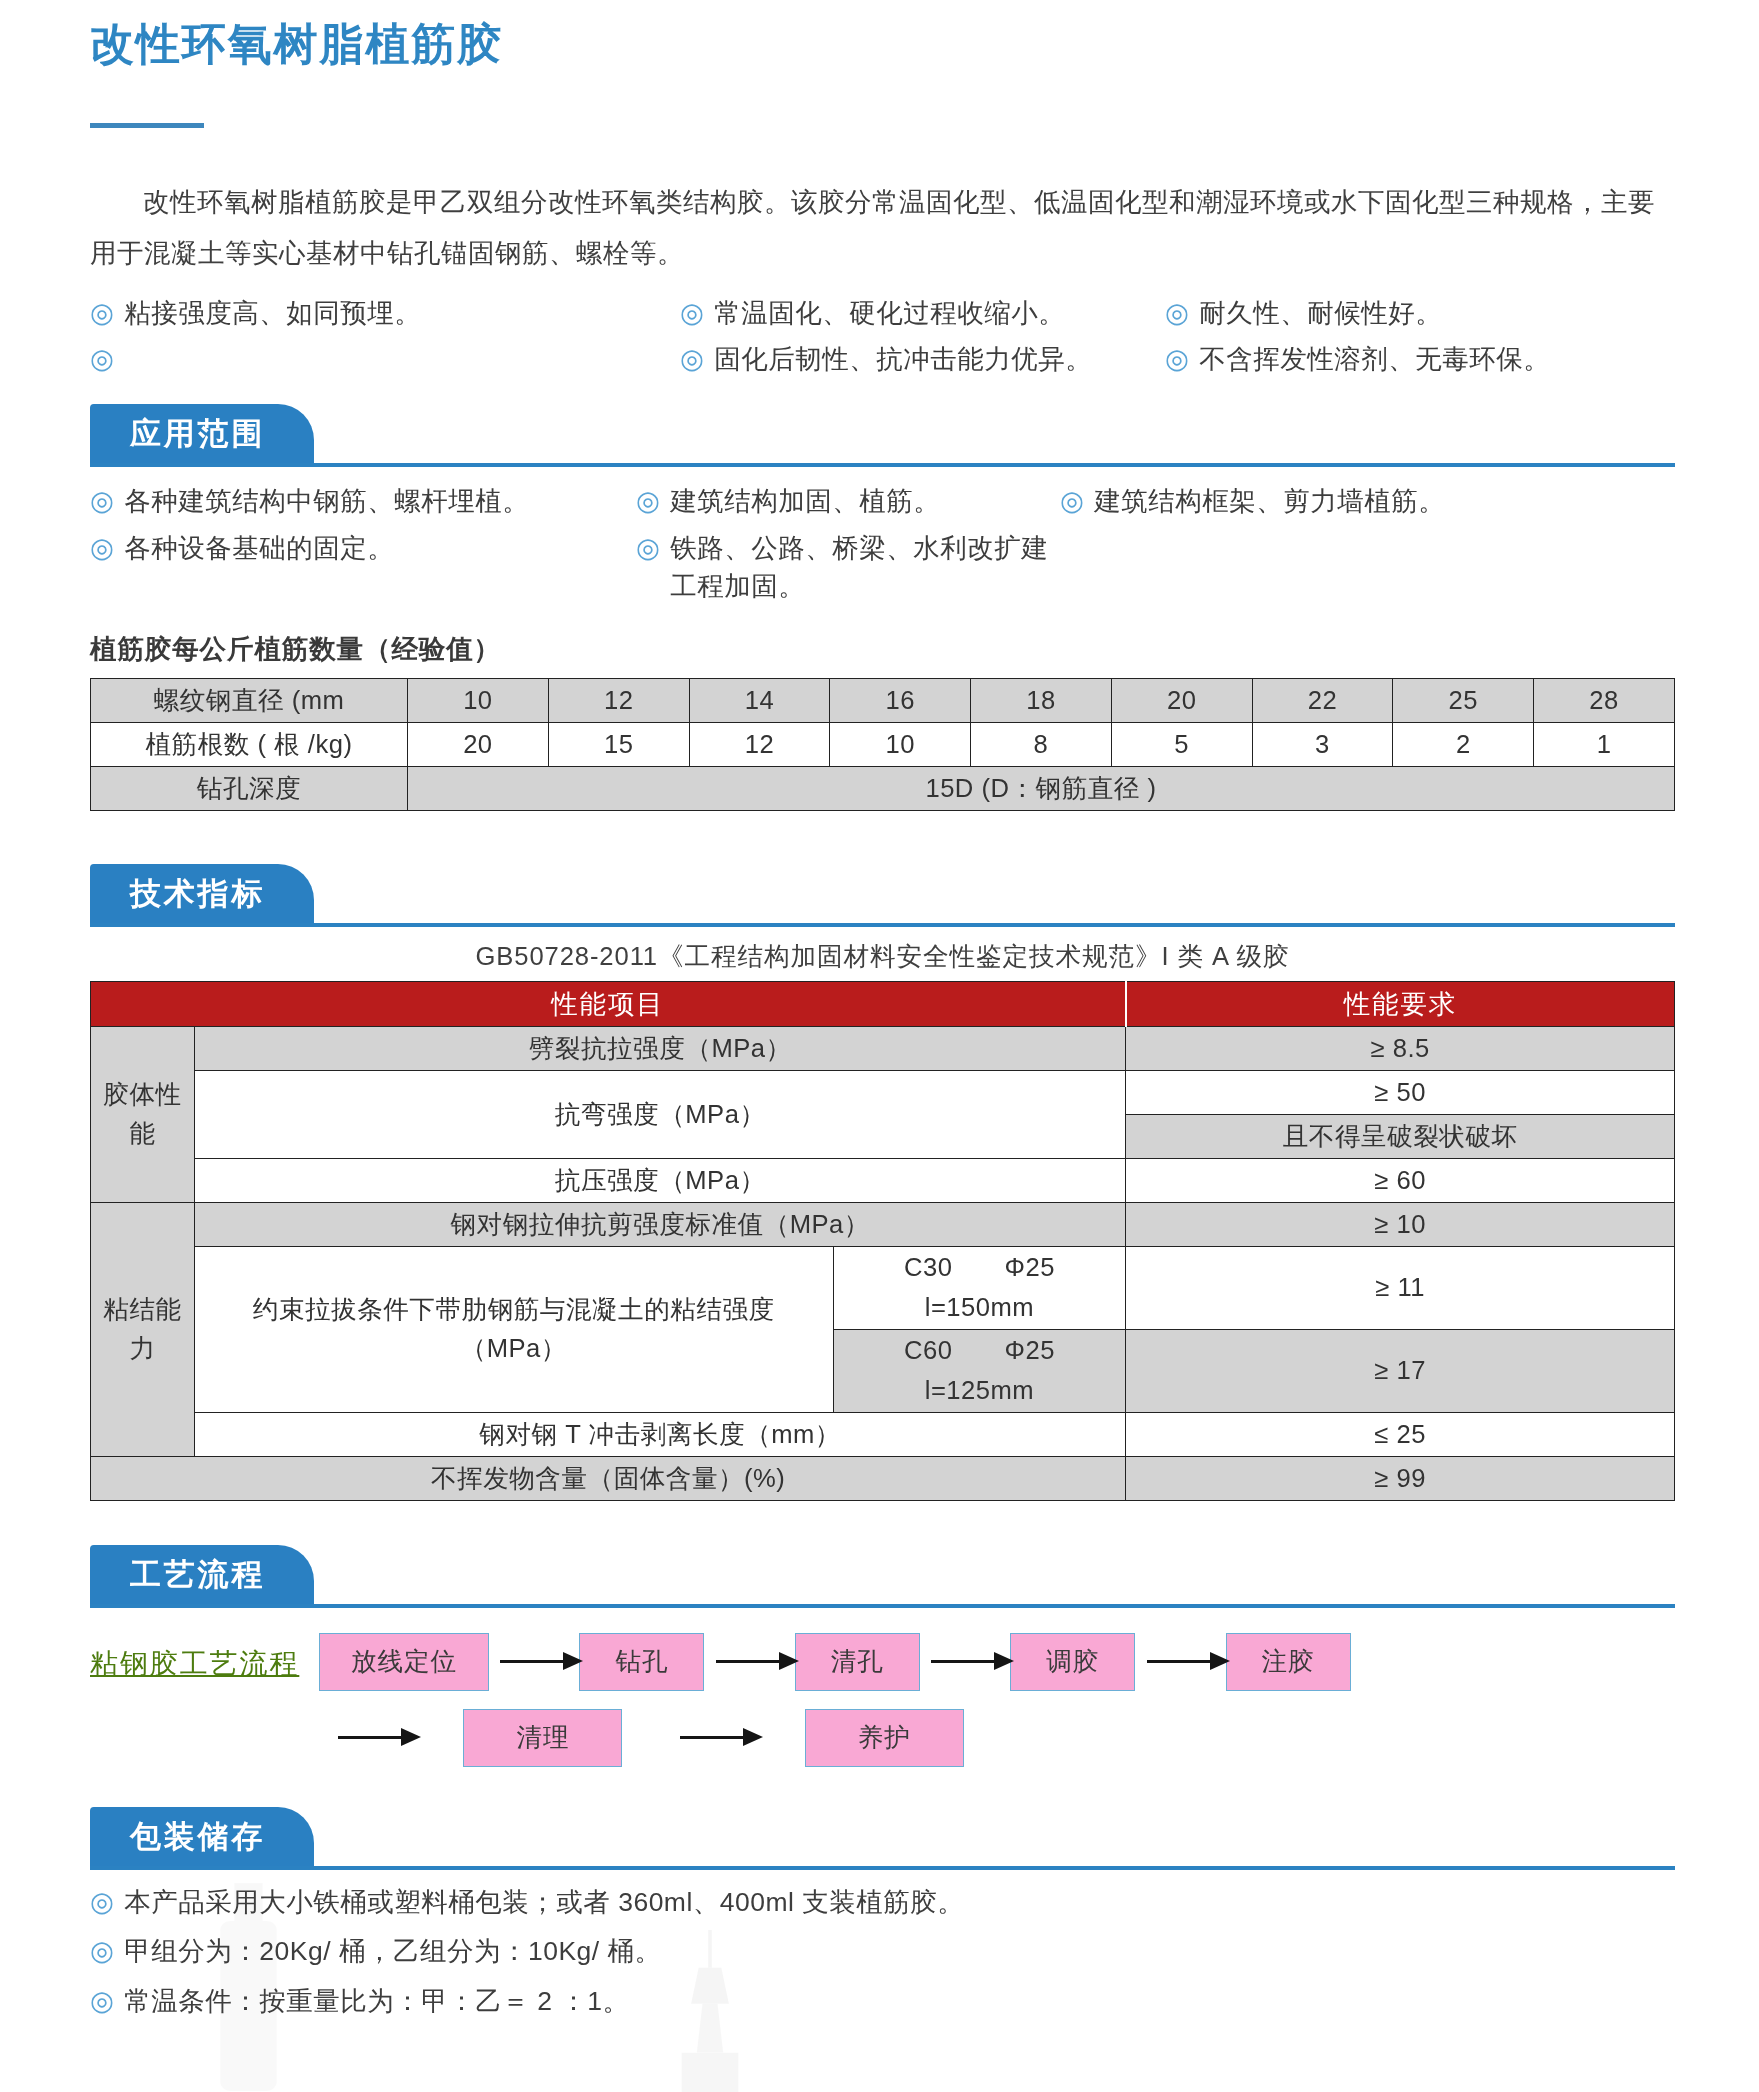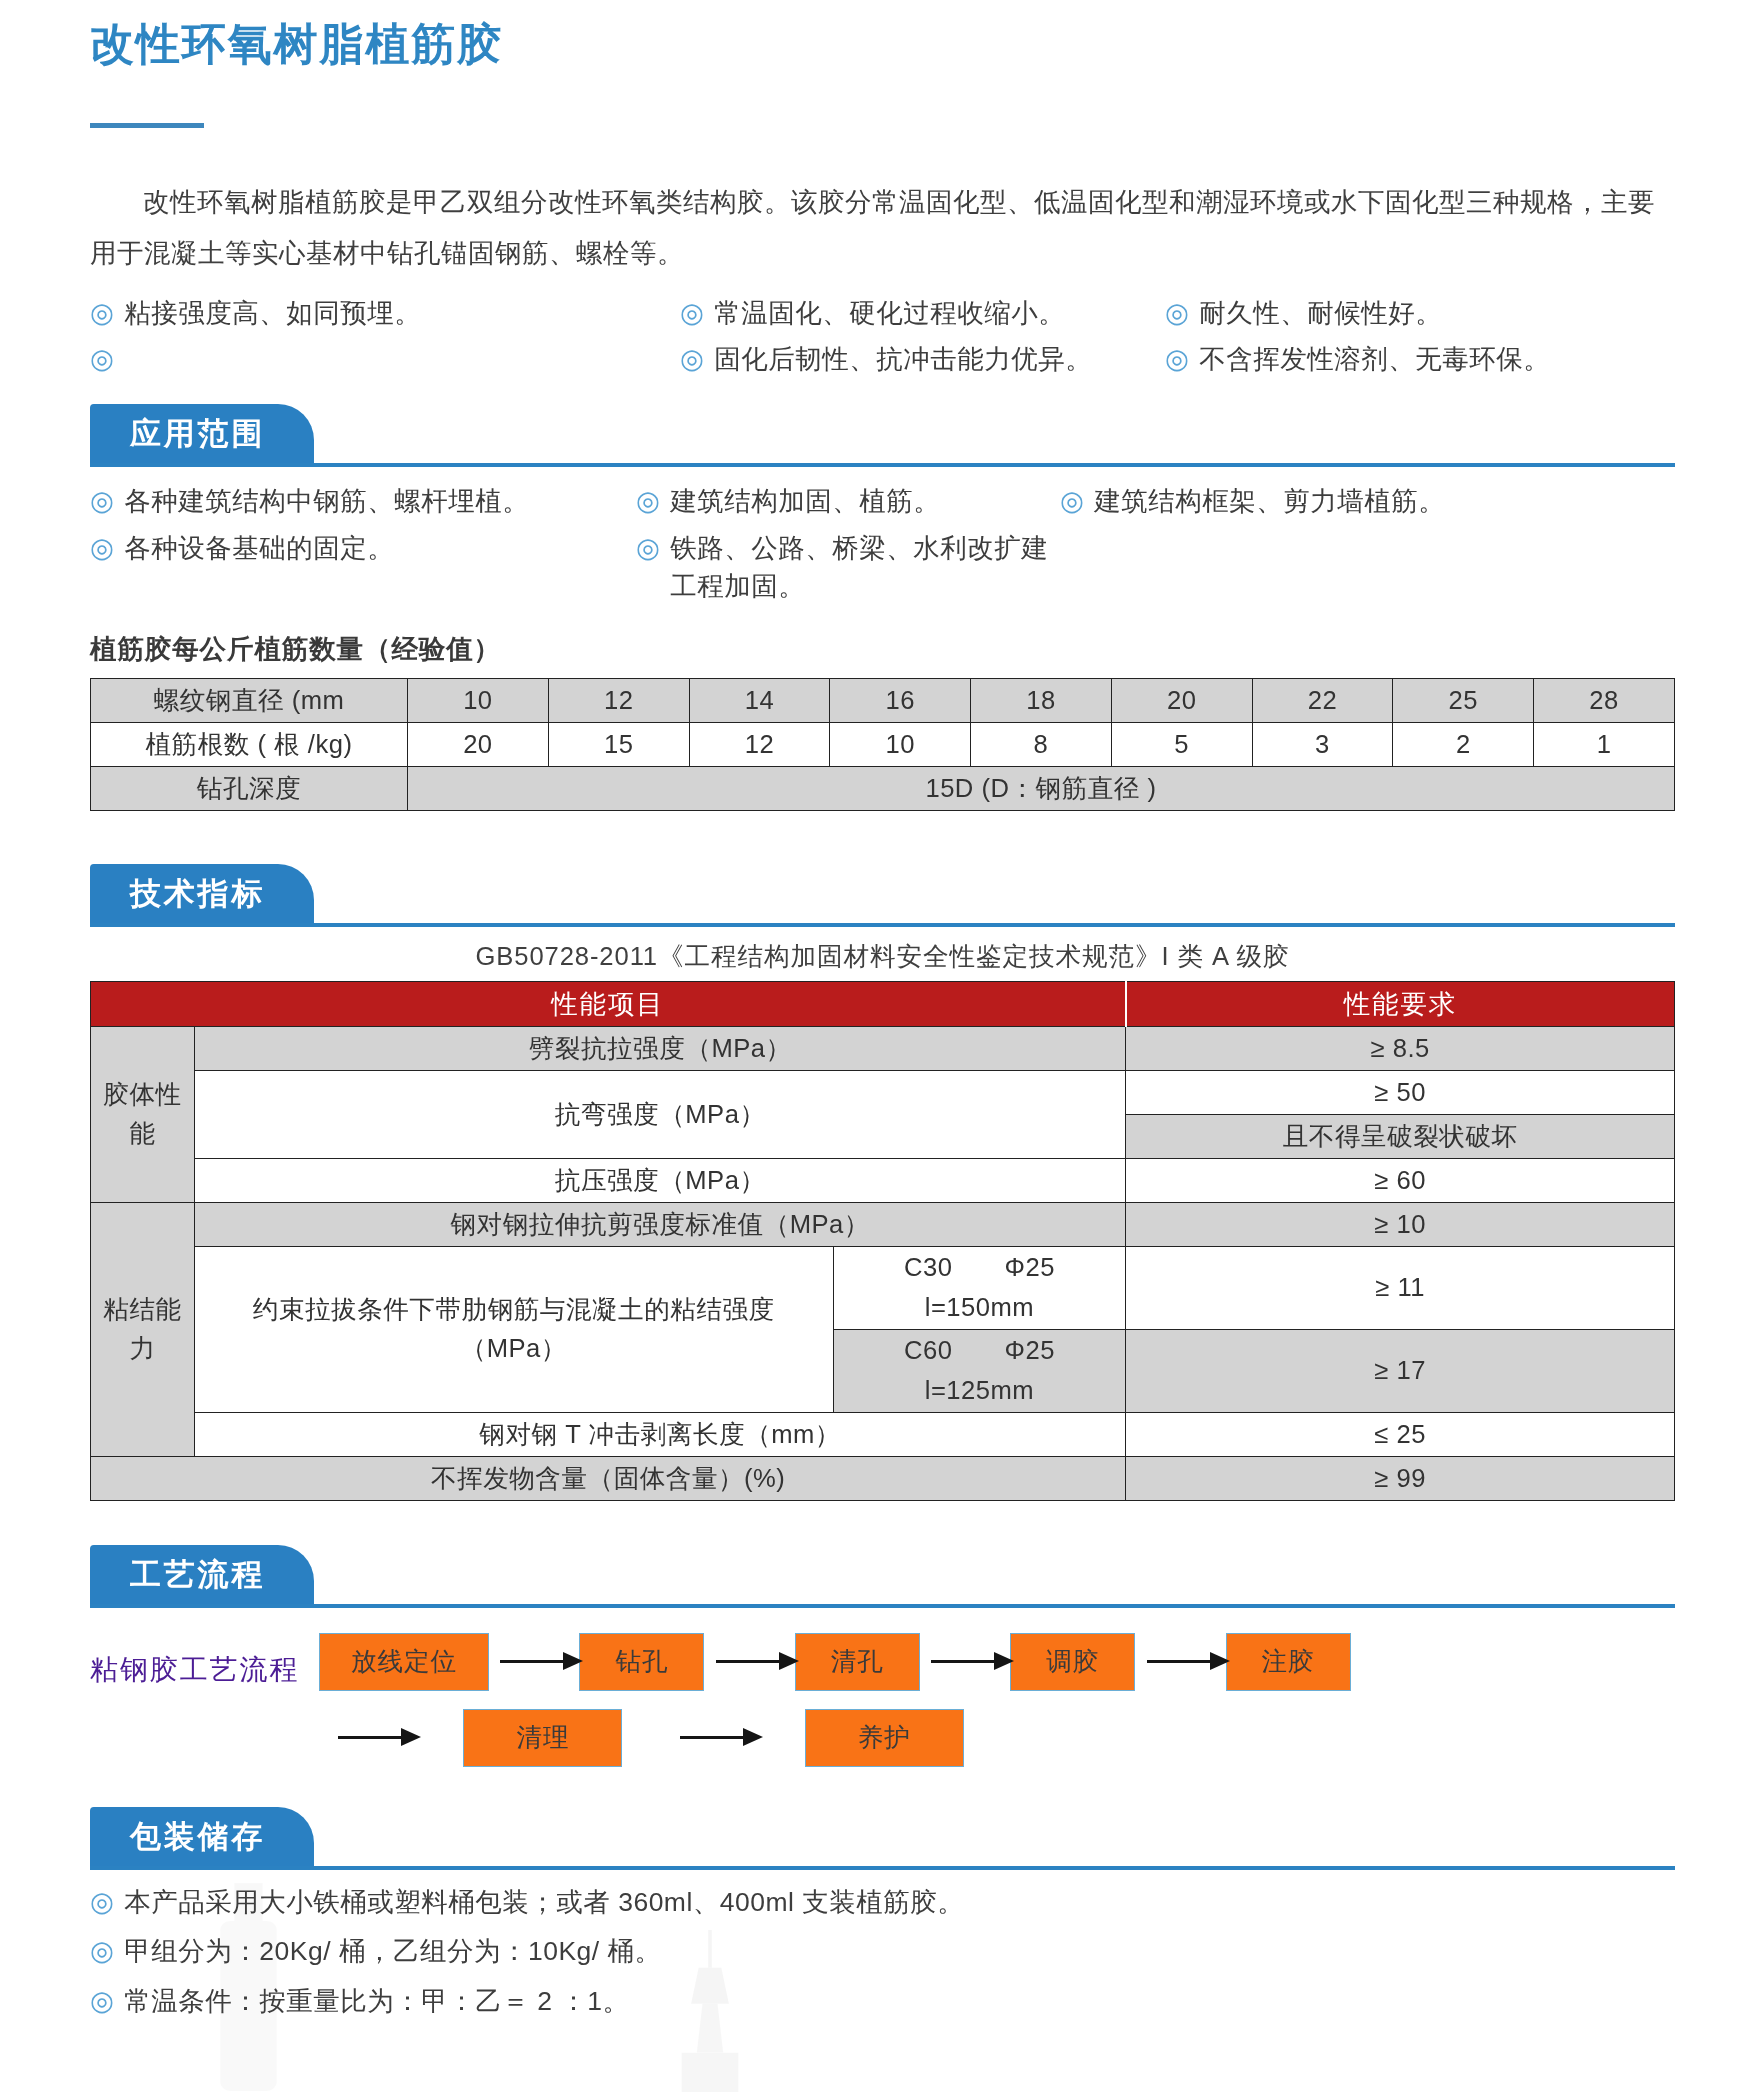--- a/index.html
+++ b/index.html
@@ -65,26 +65,26 @@
   .tech-table th {
     background:#b91c1c; color:#ffffff; font-size:26.5px; height:45px; letter-spacing:1.9px;
   }
   .tech-table th.req-col { border-left:2.8px solid #ffffff; }
   .h-norm { height:44px; }
   .h-tall { height:83px; }
   .cell-line { display:block; line-height:1.55; }
 
   
   .flow-area { position:relative; margin-top:9.5px; }
-  .flow-subtitle { position:absolute; left:0; top:18px; font-size:28px; color:#4c1d95; letter-spacing:1.9px; }
+  .flow-subtitle { position:absolute; left:0; top:12px; font-size:28px; color:#4d7c0f; letter-spacing:1.9px;text-decoration:underline; }
   .flow-row { display:flex; align-items:center; }
   .flow-row1 { margin-left:229px; margin-top:24.6px; }
   .flow-row2 { margin-left:237px; margin-top:18px;gap:46px; }
   .flow-box {
-    border:1.9px solid #6aaed6; background:#f97316; height:58px;
+    border:1.9px solid #6aaed6; background:#f9a8d4; height:58px;
     display:flex; align-items:center; justify-content:center;
     font-size:25.6px; color:#3a3a3a; letter-spacing:0.9px; flex:0 0 auto;
   }
   .w-wide { width:170px; } .w-std { width:125px; } .w-mid { width:159px; }
   .arrow { position:relative; width:64px; height:2.8px; background:#151515; margin:0 15px 0 11.4px; flex:0 0 auto; }
   .arrow::after {
     content:""; position:absolute; right:-19px; top:-8.5px; width:0; height:0;
     border-left:20px solid #151515; border-top:9.5px solid transparent; border-bottom:9.5px solid transparent;
   }
 

